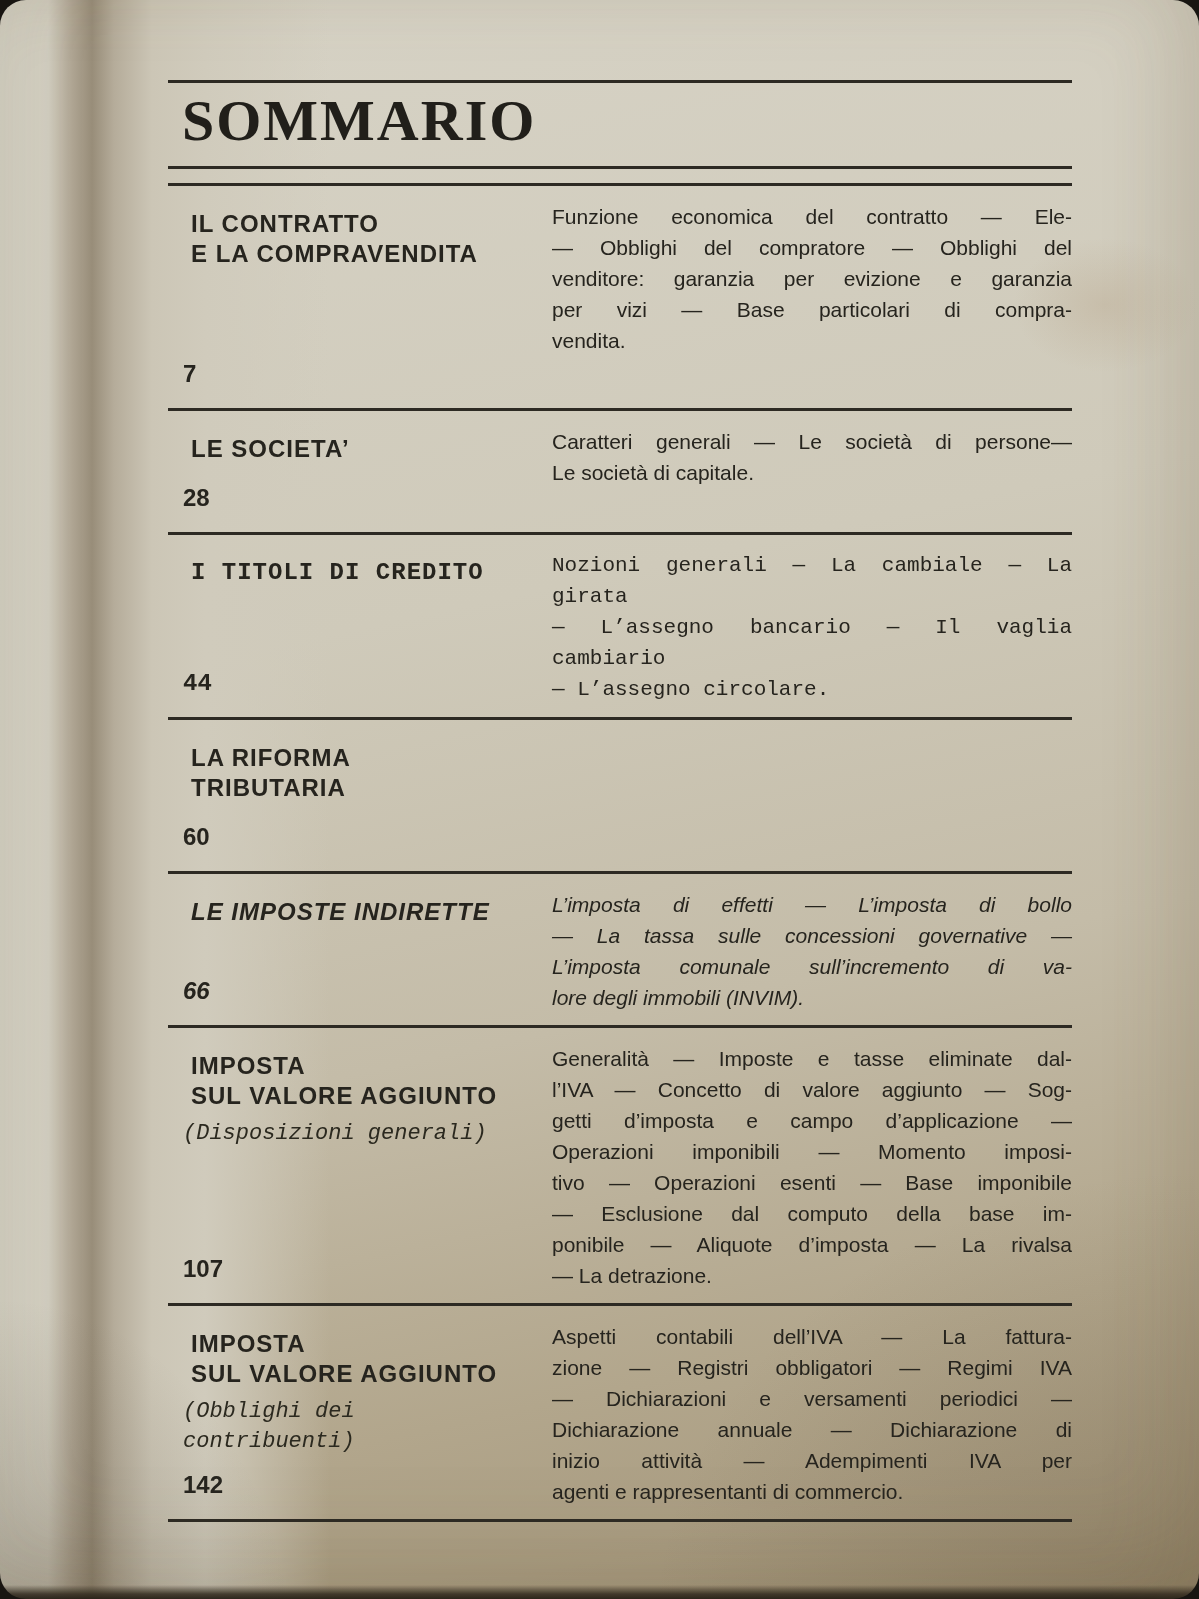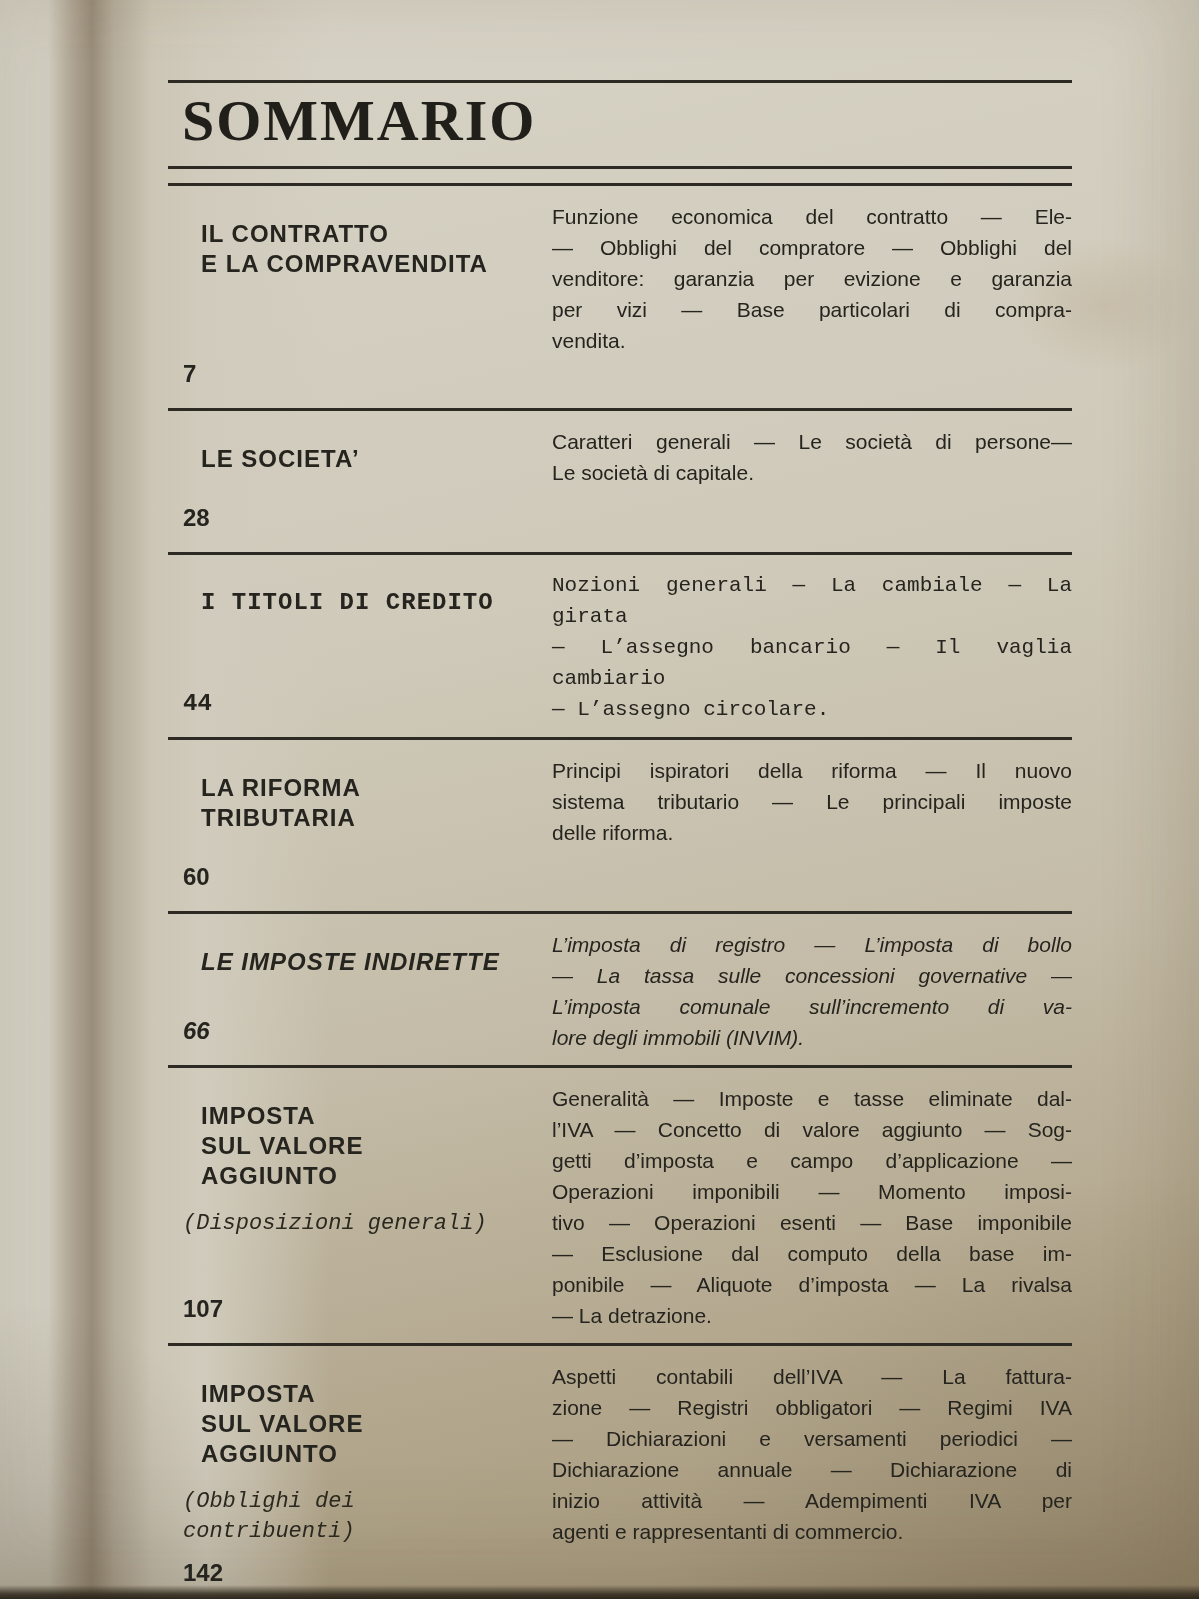--- a/index.html
+++ b/index.html
@@ -10,20 +10,21 @@
     height: 1599px;
     overflow: hidden;
     font-family: "Liberation Sans", sans-serif;
     background:
       linear-gradient(to bottom, rgba(0,0,0,0) calc(100% - 14px), rgba(43,37,28,0.85) calc(100% - 5px), rgba(28,24,18,0.95) 100%),
       radial-gradient(ellipse 420px 520px at 0% 104%, rgba(74,62,44,0.30), rgba(74,62,44,0) 70%),
       radial-gradient(ellipse 760px 640px at 100% 102%, rgba(96,80,55,0.30), rgba(96,80,55,0) 72%),
       linear-gradient(to right, #d6d3c6 0px, #d2cec0 48px, #b0a694 72px, #988d79 92px, #b5ac9a 114px, #ccc6b6 152px, #d0cbbc 205px, rgba(208,203,188,0) 330px),
       linear-gradient(168deg, #d7d3c6 0%, #cfcaba 38%, #c4bca8 62%, #b2a68c 82%, #a29478 100%);
     box-shadow: inset 0 -50px 90px rgba(90,75,50,0.14), inset -36px 0 70px rgba(120,100,70,0.10);
+    border-radius: 26px;
   }
 
   .smudge {
     position: absolute;
     left: 1010px; top: 235px;
     width: 190px; height: 140px;
     background: radial-gradient(ellipse at center, rgba(166,138,104,0.22), rgba(166,138,104,0) 68%);
     pointer-events: none;
   }
 
@@ -67,21 +68,21 @@
   .section-row:nth-of-type(7) { min-height: 214px; }
 
   .left-col {
     box-sizing: border-box;
     width: 384px;
     padding: 15px 30px 20px 15px;
     display: flex;
     flex-direction: column;
   }
   .heading {
-    margin: 18px;
+    margin: 8px;
     font-size: 24px;
     line-height: 30px;
     font-weight: 700;
     letter-spacing: 1px;
     color: #26241e;
   }
   .subtitle {
     font-style: italic;
     font-size: 22px;
     line-height: 30px;
@@ -170,37 +171,32 @@
 
   <section class="section-row">
     <div class="left-col">
       <h2 class="heading">
               <div>LA RIFORMA</div>
               <div>TRIBUTARIA</div>
             </h2>
 
       <div class="pagenum">60</div>
     </div>
-    <div class="desc">
-            <div class="jline">Principi ispiratori della riforma — Il nuovo</div>
-            <div class="jline">sistema tributario — Le principali imposte</div>
-            <div class="jline last">delle riforma.</div>
-          </div>
   </section>
 
   <section class="section-row">
     <div class="left-col">
       <h2 class="heading">
               <div>LE IMPOSTE INDIRETTE</div>
             </h2>
 
       <div class="pagenum">66</div>
     </div>
     <div class="desc">
-            <div class="jline">L’imposta di registro — L’imposta di bollo</div>
+            <div class="jline">L’imposta di effetti — L’imposta di bollo</div>
             <div class="jline">— La tassa sulle concessioni governative —</div>
             <div class="jline">L’imposta comunale sull’incremento di va-</div>
             <div class="jline last">lore degli immobili (INVIM).</div>
           </div>
   </section>
 
   <section class="section-row">
     <div class="left-col">
       <h2 class="heading">
               <div>IMPOSTA</div>

